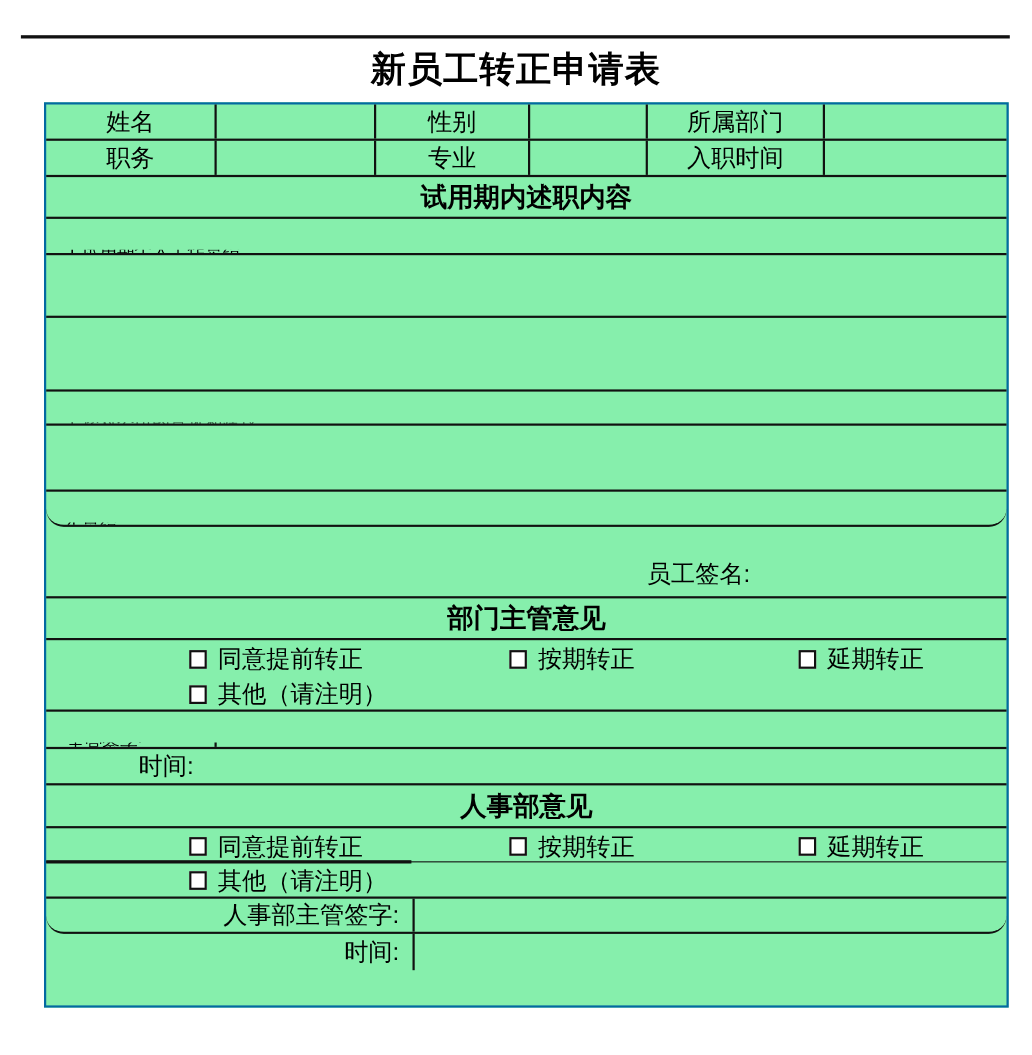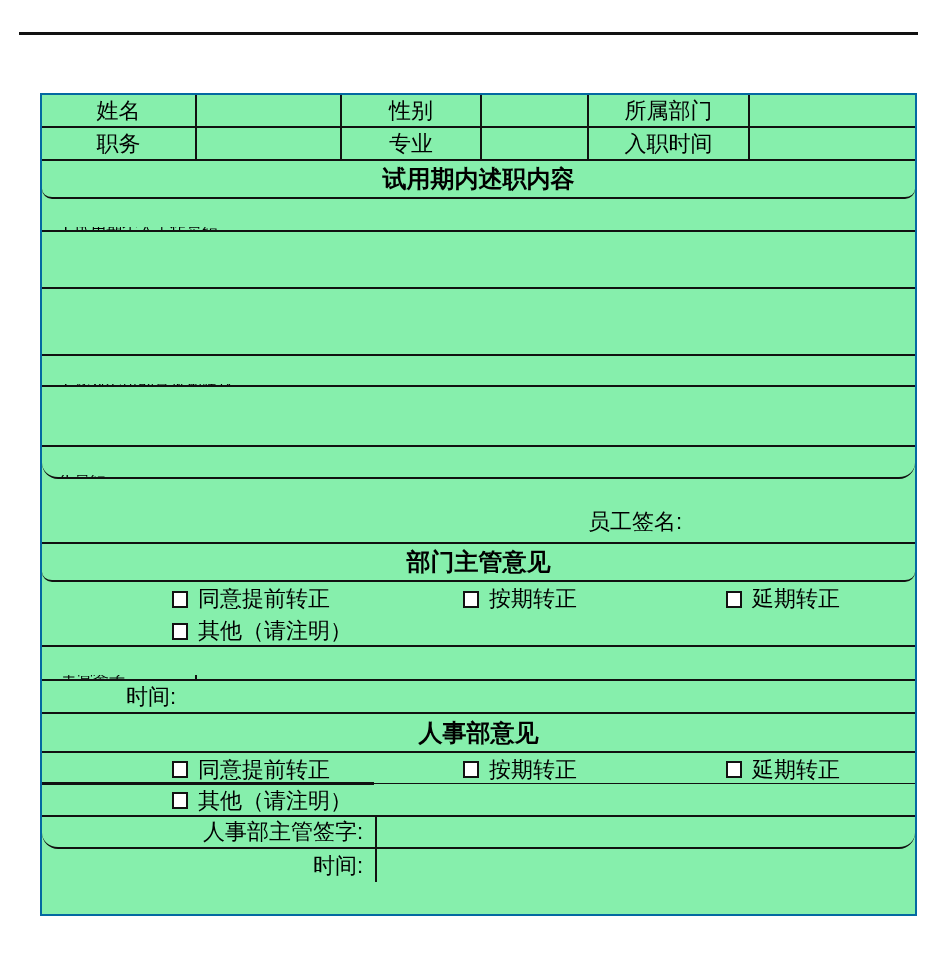--- a/index.html
+++ b/index.html
@@ -38,21 +38,21 @@
     font-size:22px;
     overflow:hidden;
   }
   .cell.last { border-right:none; flex:1; }
   .cell.center { justify-content:center; }
   .cell.full { flex:1; border-right:none; }
   .hdr {
     justify-content:center; font-weight:bold; font-size:24px;
   }
   .qlabel { padding-left:19px; font-size:16px;margin-top:28px; }
-  .h33{height:33px;} .h38{height:38px;border-radius:10px;} .h57{height:57px;} .h67{height:67px;}
+  .h33{height:33px;} .h38{height:38px;} .h57{height:57px;} .h67{height:67px;}
   .h31{height:31px;} .h60{height:60px;} .h32{height:32px;border-radius:16px;} .h65{height:65px;}
   .h34{height:34px;} .h39{height:39px;}
   .w155{width:155px;} .w145{width:145px;} .w140{width:140px;}
   .w107{width:107px;} .w161{width:161px;} .w300{width:300px;margin-left:35px;}
   .optline { position:relative; height:32px; }
   .optline.tall { height:33px; }
   .opt {
     position:absolute; top:50%; transform:translateY(-50%);
     display:flex; align-items:center; font-size:22px; white-space:nowrap;
   }
@@ -73,20 +73,21 @@
     width:332px; height:3px; background:#111;
   }
 </style>
 </head>
 <body>
 
 <div id="page">
 
   <div class="top-rule"></div>
 
+  <div class="title">新员工转正申请表</div>
 
   <div class="tbl">
 
     <div class="row h33">
       <div class="cell w155 center">姓名</div>
       <div class="cell w145"></div>
       <div class="cell w140 center">性别</div>
       <div class="cell w107"></div>
       <div class="cell w161 center">所属部门</div>
       <div class="cell last"></div>

